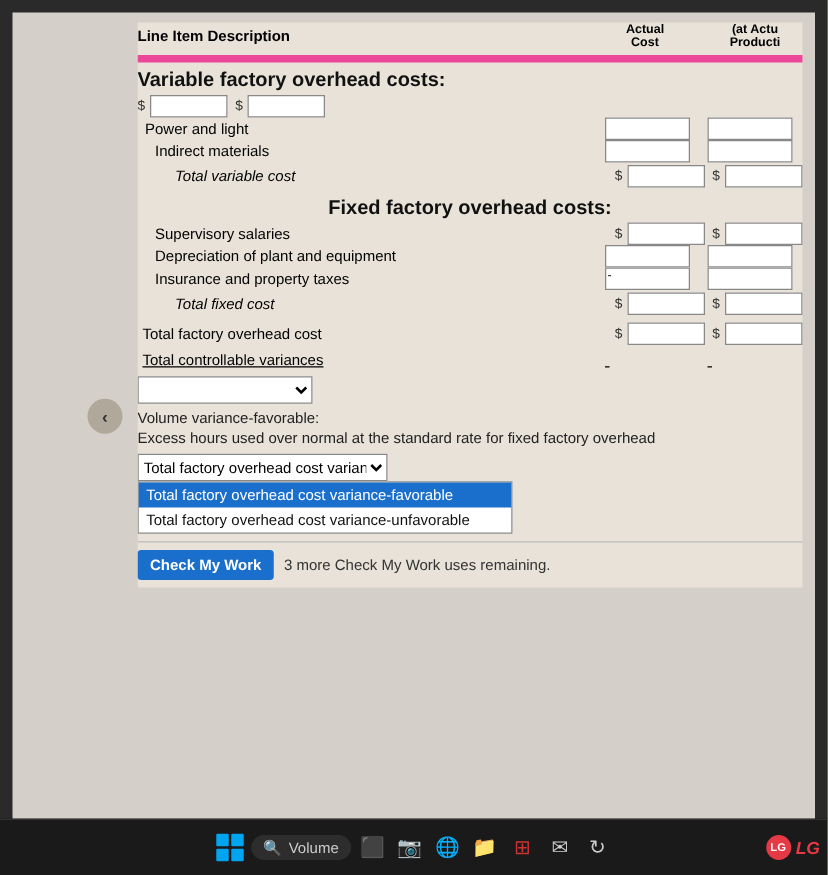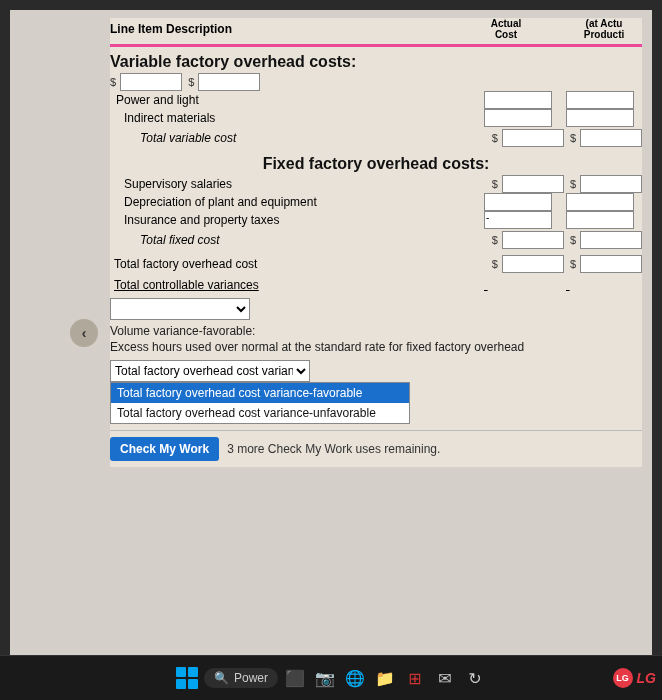--- a/index.html
+++ b/index.html
@@ -273,23 +273,23 @@
 <body>
 
 <div class="monitor-bezel">
   <div class="screen">
 
     <div class="nav-arrow">‹</div>
 
     <div class="content-area">
       <div class="table-container">
 
-        <div class="full-row" style="border-bottom:3px solid #ec4899; padding-bottom:4px; margin-bottom:6px;">
+        <div class="full-row" style="border-bottom:6px solid #ec4899; padding-bottom:4px; margin-bottom:6px;">
           <div style="flex:1; font-weight:bold; font-size:12px;">Line Item Description</div>
-          <div style="display:flex; gap:22px; font-size:10px; font-weight:bold; text-align:center;">
+          <div style="display:flex; gap:12px; font-size:10px; font-weight:bold; text-align:center;">
             <div style="width:76px; text-align:center;">Actual<br>Cost</div>
             <div style="width:76px; text-align:center;">(at Actu<br>Producti</div>
           </div>
         </div>
 
         <div class="section-label">Variable factory overhead costs:</div>
 
         <div class="full-row">
           <div style="display:flex; gap:6px; align-items:center;">
             <div class="col-pair">
@@ -455,21 +455,21 @@
 
     <div class="windows-icon">
       <div class="win-sq" style="background:#00a4ef;"></div>
       <div class="win-sq" style="background:#00a4ef;"></div>
       <div class="win-sq" style="background:#00a4ef;"></div>
       <div class="win-sq" style="background:#00a4ef;"></div>
     </div>
 
     <div class="search-bar">
       <span class="search-icon-small">🔍</span>
-      <span>Power</span>
+      <span>Volume</span>
     </div>
 
     <div class="taskbar-icons">
       <div class="taskbar-icon">⬛</div>
       <div class="taskbar-icon">📷</div>
       <div class="taskbar-icon" style="color:#1a6fcc;">🌐</div>
       <div class="taskbar-icon" style="color:#f0c040;">📁</div>
       <div class="taskbar-icon" style="color:#cc3333;">⊞</div>
       <div class="taskbar-icon">✉</div>
       <div class="taskbar-icon">↻</div>

